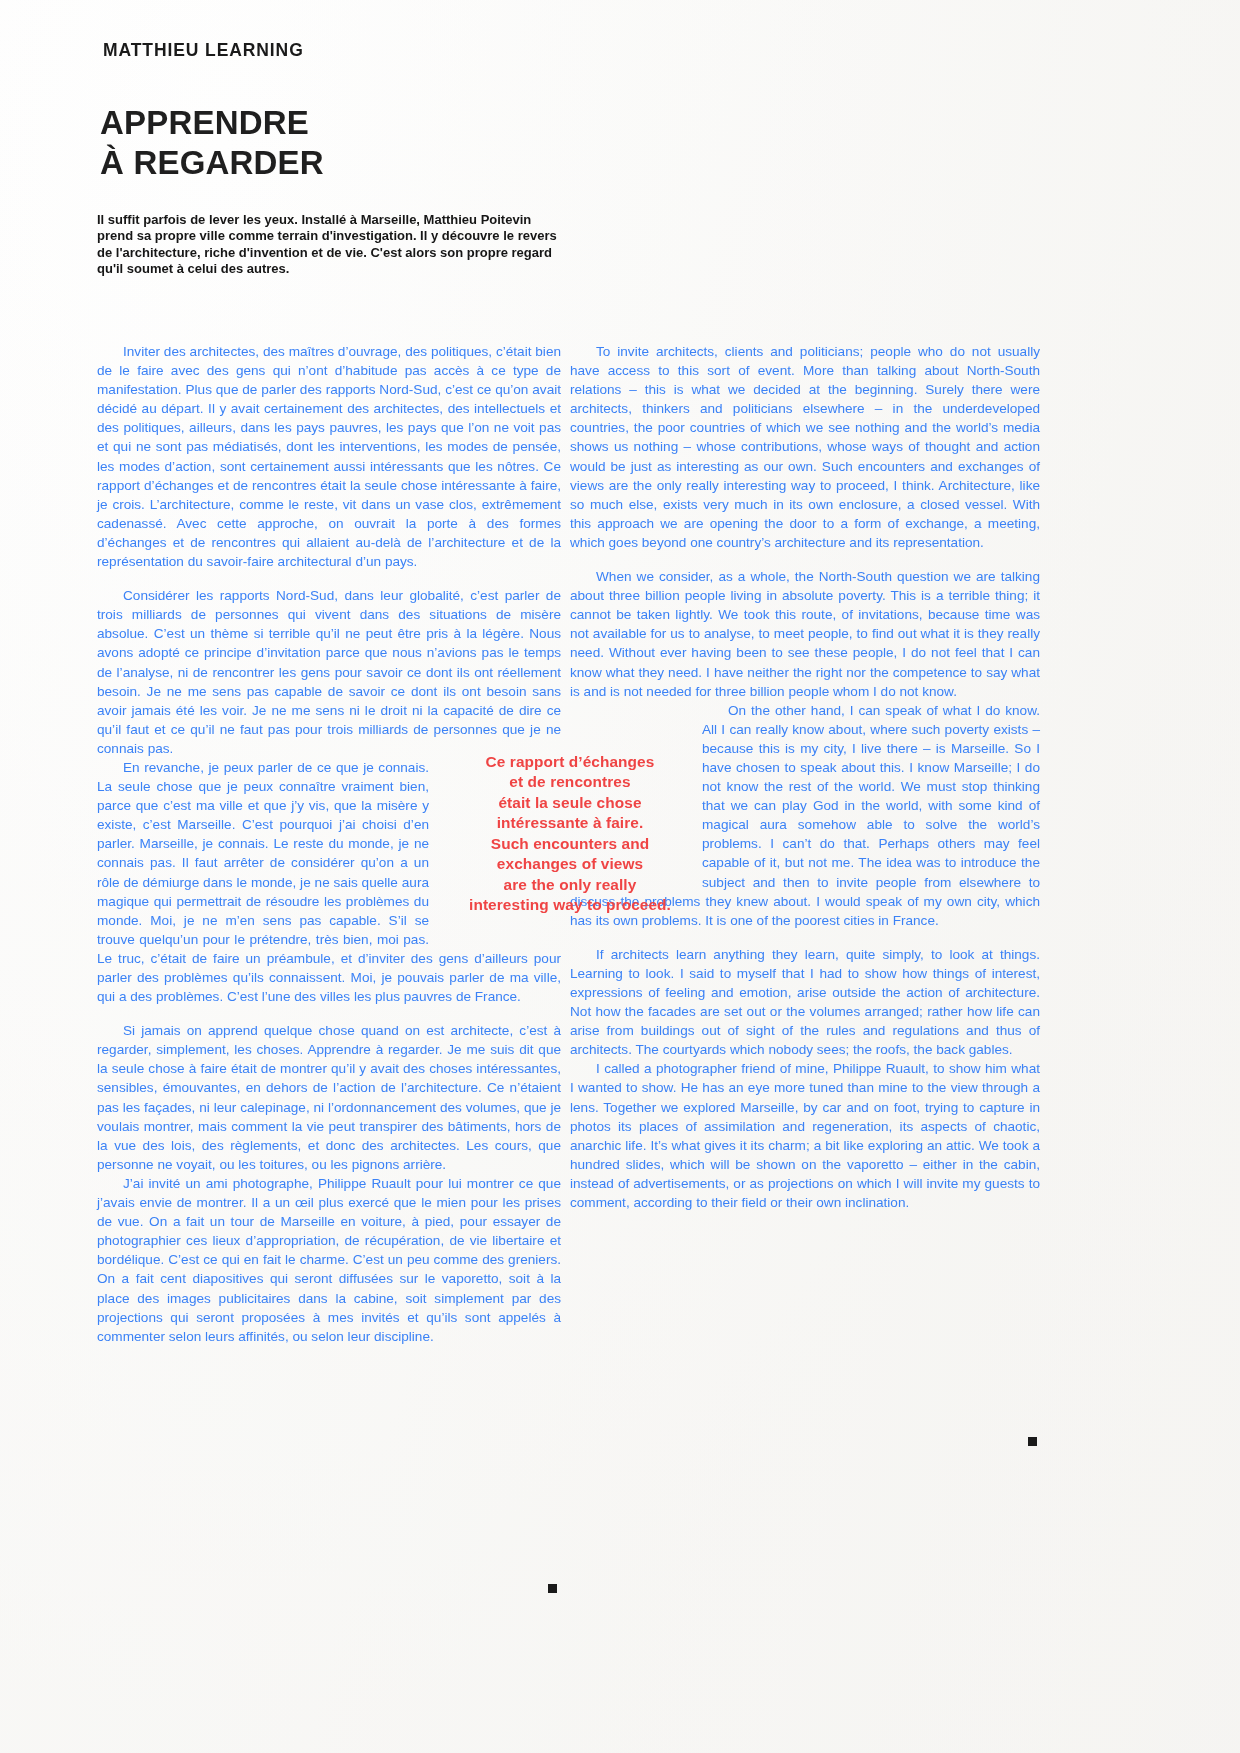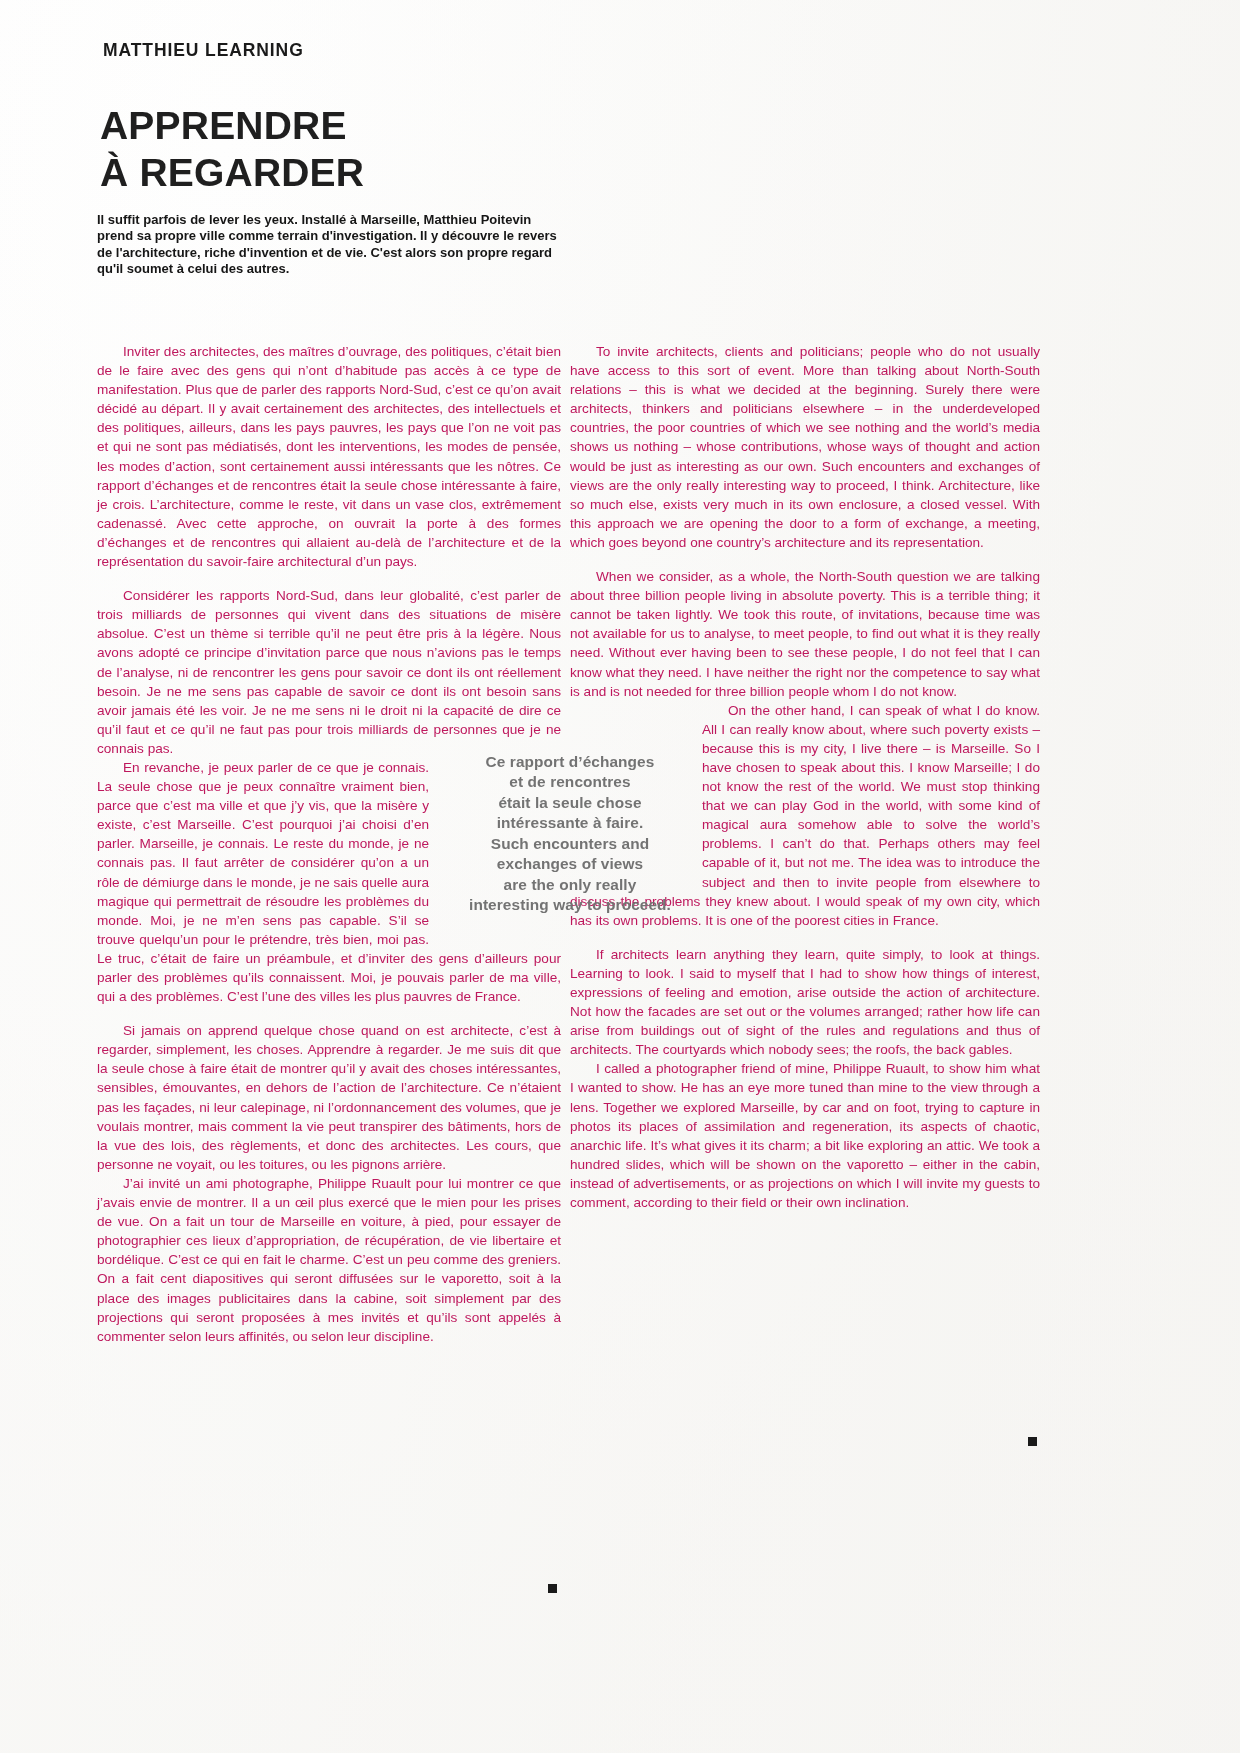--- a/index.html
+++ b/index.html
@@ -36,21 +36,21 @@
     top: 40px;
     font-size: 17.5px;
     font-weight: 700;
     letter-spacing: 0.9px;
     color: #1a1a1a;
   }
 
   .title {
     position: absolute;
     font-weight: 700;
-    font-size: 39px;
+    font-size: 33px;
     line-height: 1.20;
     letter-spacing: 0.2px;
     color: #1f1f1f;
     white-space: pre-line;
   }
   .title-fr { left: 100px; top: 103px; }
   .title-en { left: 570px; top: 103px; }
 
   .standfirst {
     position: absolute;
@@ -63,21 +63,21 @@
   }
   .standfirst-fr { left: 97px; width: 463px; }
   .standfirst-en { left: 570px; width: 468px; }
 
   .col {
     position: absolute;
     top: 342px;
     font-size: 13.6px;
     line-height: 1.405;
     text-align: justify;
-    color: #be185d;
+    color: #3b82f6;
   }
   .col-fr { left: 97px; width: 464px; }
   .col-en { left: 570px; width: 470px; }
 
   .col p {
     margin: 0;
     text-indent: 26px;
   }
   .col p.gap { margin-top: 15px; }
 
@@ -96,21 +96,21 @@
 
   .pullquote {
     position: absolute;
     left: 437px;
     top: 752px;
     width: 266px;
     text-align: center;
     font-weight: 700;
     font-size: 15.4px;
     line-height: 1.33;
-    color: #737373;
+    color: #ef4444;
     letter-spacing: 0.1px;
     z-index: 5;
     background: transparent;
   }
   .pullquote .q-line { display: block; }
   .endmark-float {
     position: absolute;
     width: 9px;
     height: 9px;
     background: #1a1a1a;

